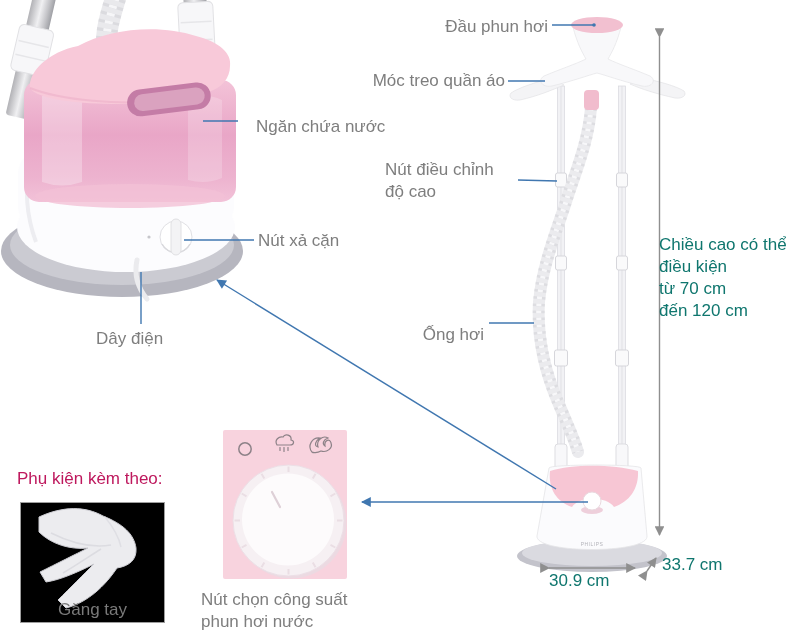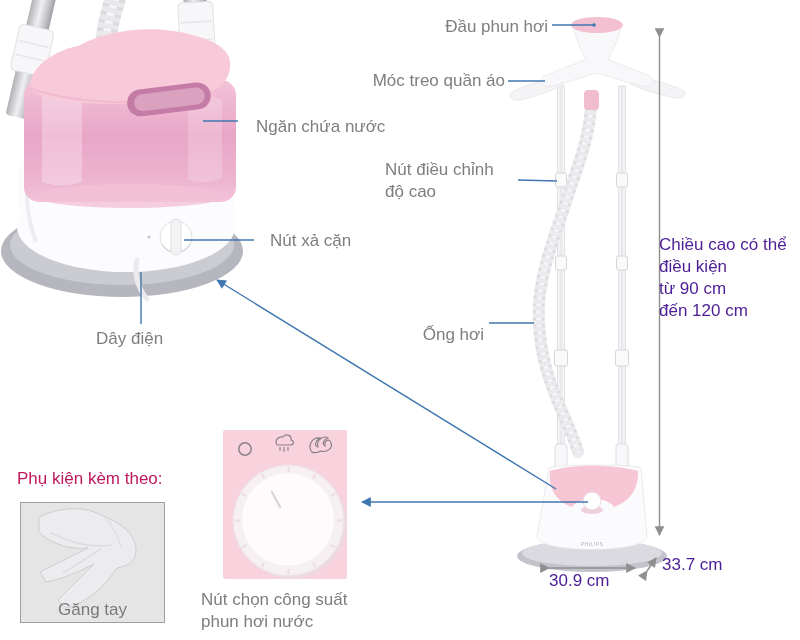--- a/index.html
+++ b/index.html
@@ -3,25 +3,25 @@
 <meta charset="utf-8">
 <style>
   html,body{margin:0;padding:0;background:#ffffff;}
   #canvas{position:relative;width:800px;height:640px;background:#ffffff;overflow:hidden;
           font-family:"Liberation Sans",sans-serif;}
   #art{position:absolute;left:0;top:0;z-index:1;}
   .lbl{position:absolute;z-index:2;font-size:17px;line-height:22px;color:#7e7e7e;white-space:nowrap;}
   .lbl .ln{display:block;}
   .right{text-align:right;}
   .center{text-align:left;}
-  .measure{color:#4c1d95;}
+  .measure{color:#0f766e;}
   .heading{color:#be185d;}
   .brand{position:absolute;z-index:2;font-size:5px;letter-spacing:.5px;color:#b4b4ba;text-align:center;}
   .acc-box{position:absolute;z-index:2;left:20px;top:502px;width:145px;height:121px;
-           border:1px solid #9e9e9e;background:#e5e5e5;box-sizing:border-box;}
+           border:1px solid #9e9e9e;background:#000000;box-sizing:border-box;}
   .acc-box .glove-svg{position:absolute;left:0;top:0;}
   .acc-label{position:absolute;left:0;right:0;bottom:2px;text-align:center;font-size:17px;color:#7a7a7a;z-index:3;}
 </style>
 </head>
 <body>
 
 <div id="canvas">
 
 <svg id="art" width="800" height="640" viewBox="0 0 800 640">
   <defs>
@@ -195,28 +195,28 @@
   </g>
 </svg>
 
 <div class="lbl right" style="left:398px;top:16px;width:150px;">Đầu phun hơi</div>
 <div class="lbl right" style="left:355px;top:70px;width:150px;">Móc treo quần áo</div>
 <div class="lbl" style="left:242px;top:116px;margin-left:14px;">Ngăn chứa nước</div>
 <div class="lbl center" style="left:385px;top:159px;width:130px;">
   <span class="ln">Nút điều chỉnh</span>
   <span class="ln">độ cao</span>
 </div>
-<div class="lbl" style="left:270px;top:230px;">Nút xả cặn</div>
+<div class="lbl" style="left:258px;top:230px;">Nút xả cặn</div>
 <div class="lbl right" style="left:414px;top:324px;width:70px;">Ống hơi</div>
 <div class="lbl center" style="left:96px;top:328px;width:90px;">Dây điện</div>
 
 <div class="lbl center measure" style="left:659px;top:234px;width:140px;">
   <span class="ln">Chiều cao có thể</span>
   <span class="ln">điều kiện</span>
-  <span class="ln">từ 90 cm</span>
+  <span class="ln">từ 70 cm</span>
   <span class="ln">đến 120 cm</span>
 </div>
 <div class="lbl center measure" style="left:549px;top:570px;width:90px;">30.9 cm</div>
 <div class="lbl measure" style="left:662px;top:554px;">33.7 cm</div>
 
 <div class="lbl heading" style="left:17px;top:468px;">Phụ kiện kèm theo:</div>
 
 <div class="acc-box">
   <svg class="glove-svg" width="143" height="119" viewBox="0 0 143 119">
     <path d="M18,14 C42,3 64,3 82,13 C102,21 113,31 115,45 C116,57 108,63 96,65

